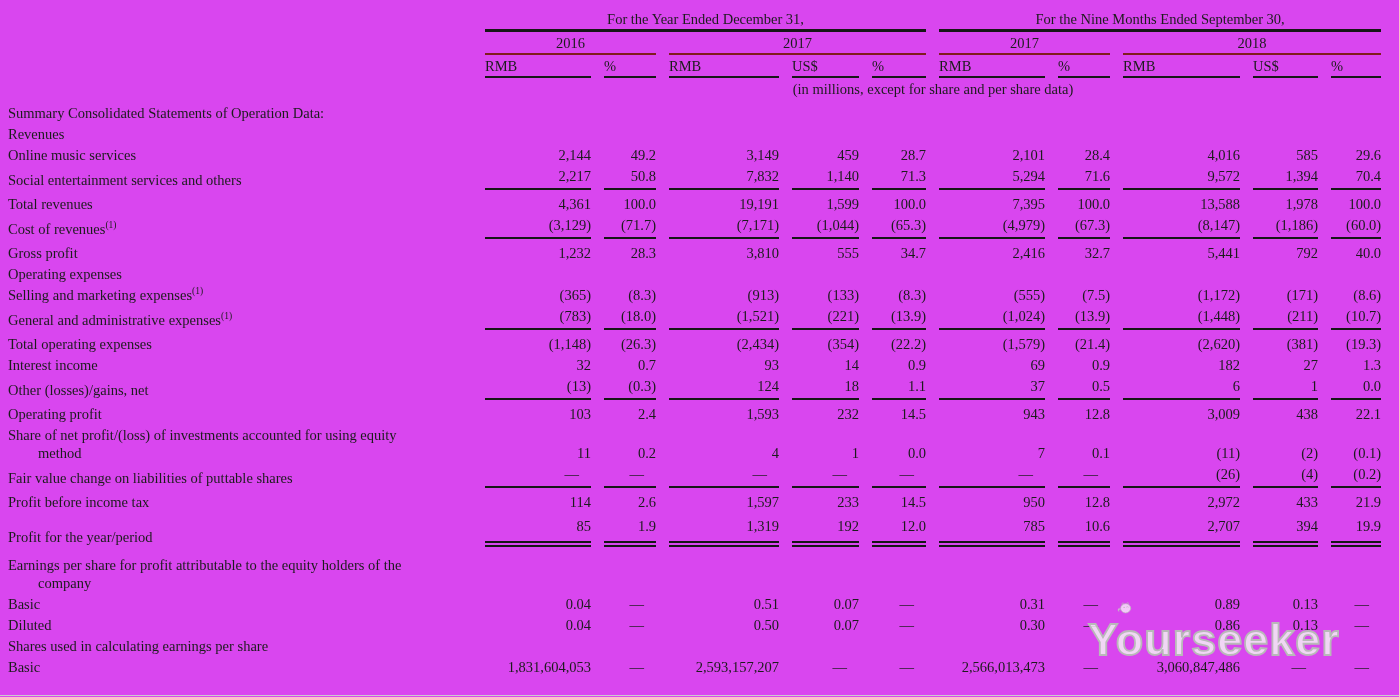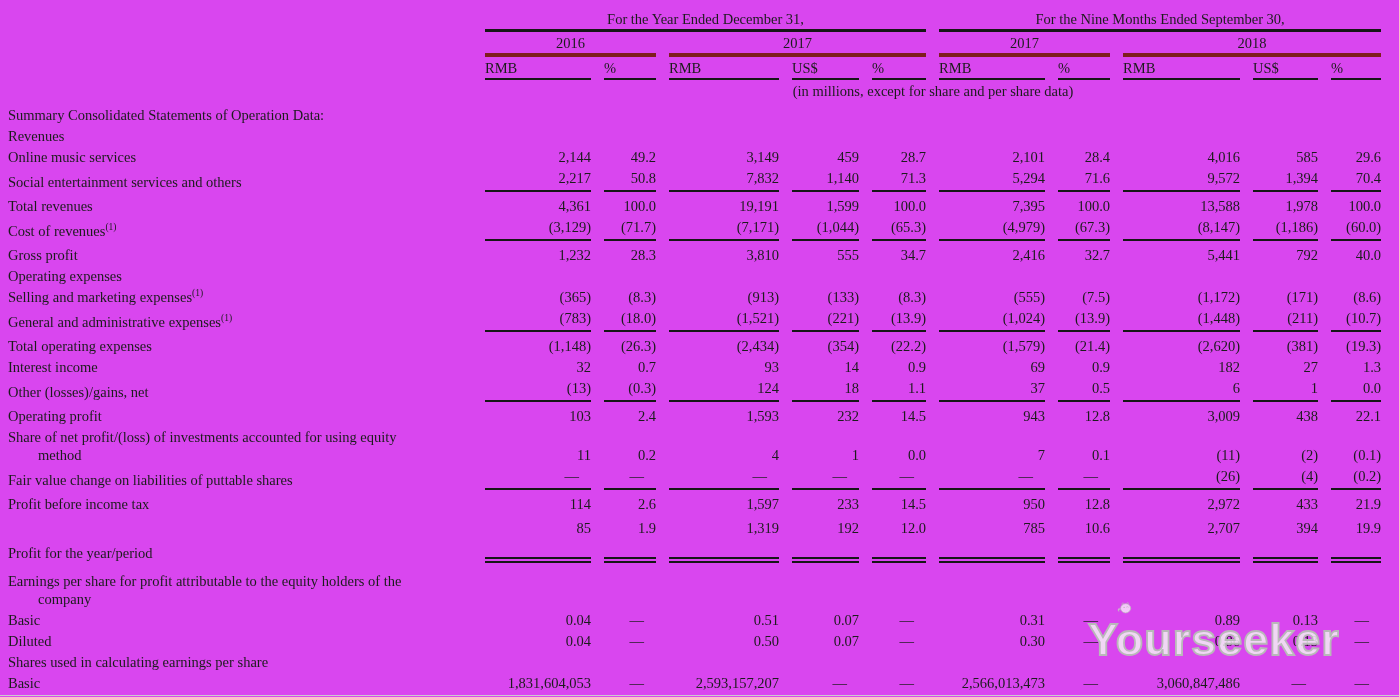--- a/index.html
+++ b/index.html
@@ -12,33 +12,33 @@
     border-collapse:separate; border-spacing:13px 0;
     table-layout:fixed; width:1399px;
     margin:8px 0 0 -5px;
   }
   table.fin th, table.fin td {
     padding:2px 0 1px 0; vertical-align:bottom;
     font-size:14.5px; line-height:18px; font-weight:normal;
   }
   thead th { font-weight:bold; }
   th.grp  { text-align:center; border-bottom:3px solid #161616; padding-bottom:3px; }
-  th.yr   { text-align:center; border-bottom:4px solid #7f1d1d; padding-top:3px; padding-bottom:1px; }
+  th.yr   { text-align:center; border-bottom:2px solid #7f1d1d; padding-top:3px; padding-bottom:1px; }
   th.unit { text-align:left; border-bottom:2px solid #161616; padding-top:3px; padding-bottom:2px; }
   td.note { text-align:center; font-weight:bold; padding:3px 115px 4px 0; }
   td.lbl  { text-align:left; }
   td.lbl div { white-space:nowrap; }
   td.lbl .l2 { padding-left:30px; }
   td.i0 { padding-left:8px; }
   td.i1 { padding-left:44px; }
   td.i2 { padding-left:42px; }
   td.num { text-align:right; }
   td.num.dash { padding-right:12px; }
   tr.u  td.num { border-bottom:2px solid #161616; padding-bottom:3px; }
-  tr.uu td.num { border-bottom:6px double #161616; padding-bottom:20px; }
+  tr.uu td.num { border-bottom:6px double #161616; padding-bottom:6px; }
   .b { font-weight:bold; }
   tr.pt4 td { padding-top:5px; }
   tr.pt8 td { padding-top:9px; }
   sup { font-size:9.5px; line-height:0; }
   .watermark {
     position:absolute; left:1088px; top:600px; width:300px; height:66px;
     display:flex; align-items:flex-start; pointer-events:none;flex-direction:column;
   }
   .watermark .wm-text {
     font-family:"Liberation Sans", sans-serif; font-weight:bold;

